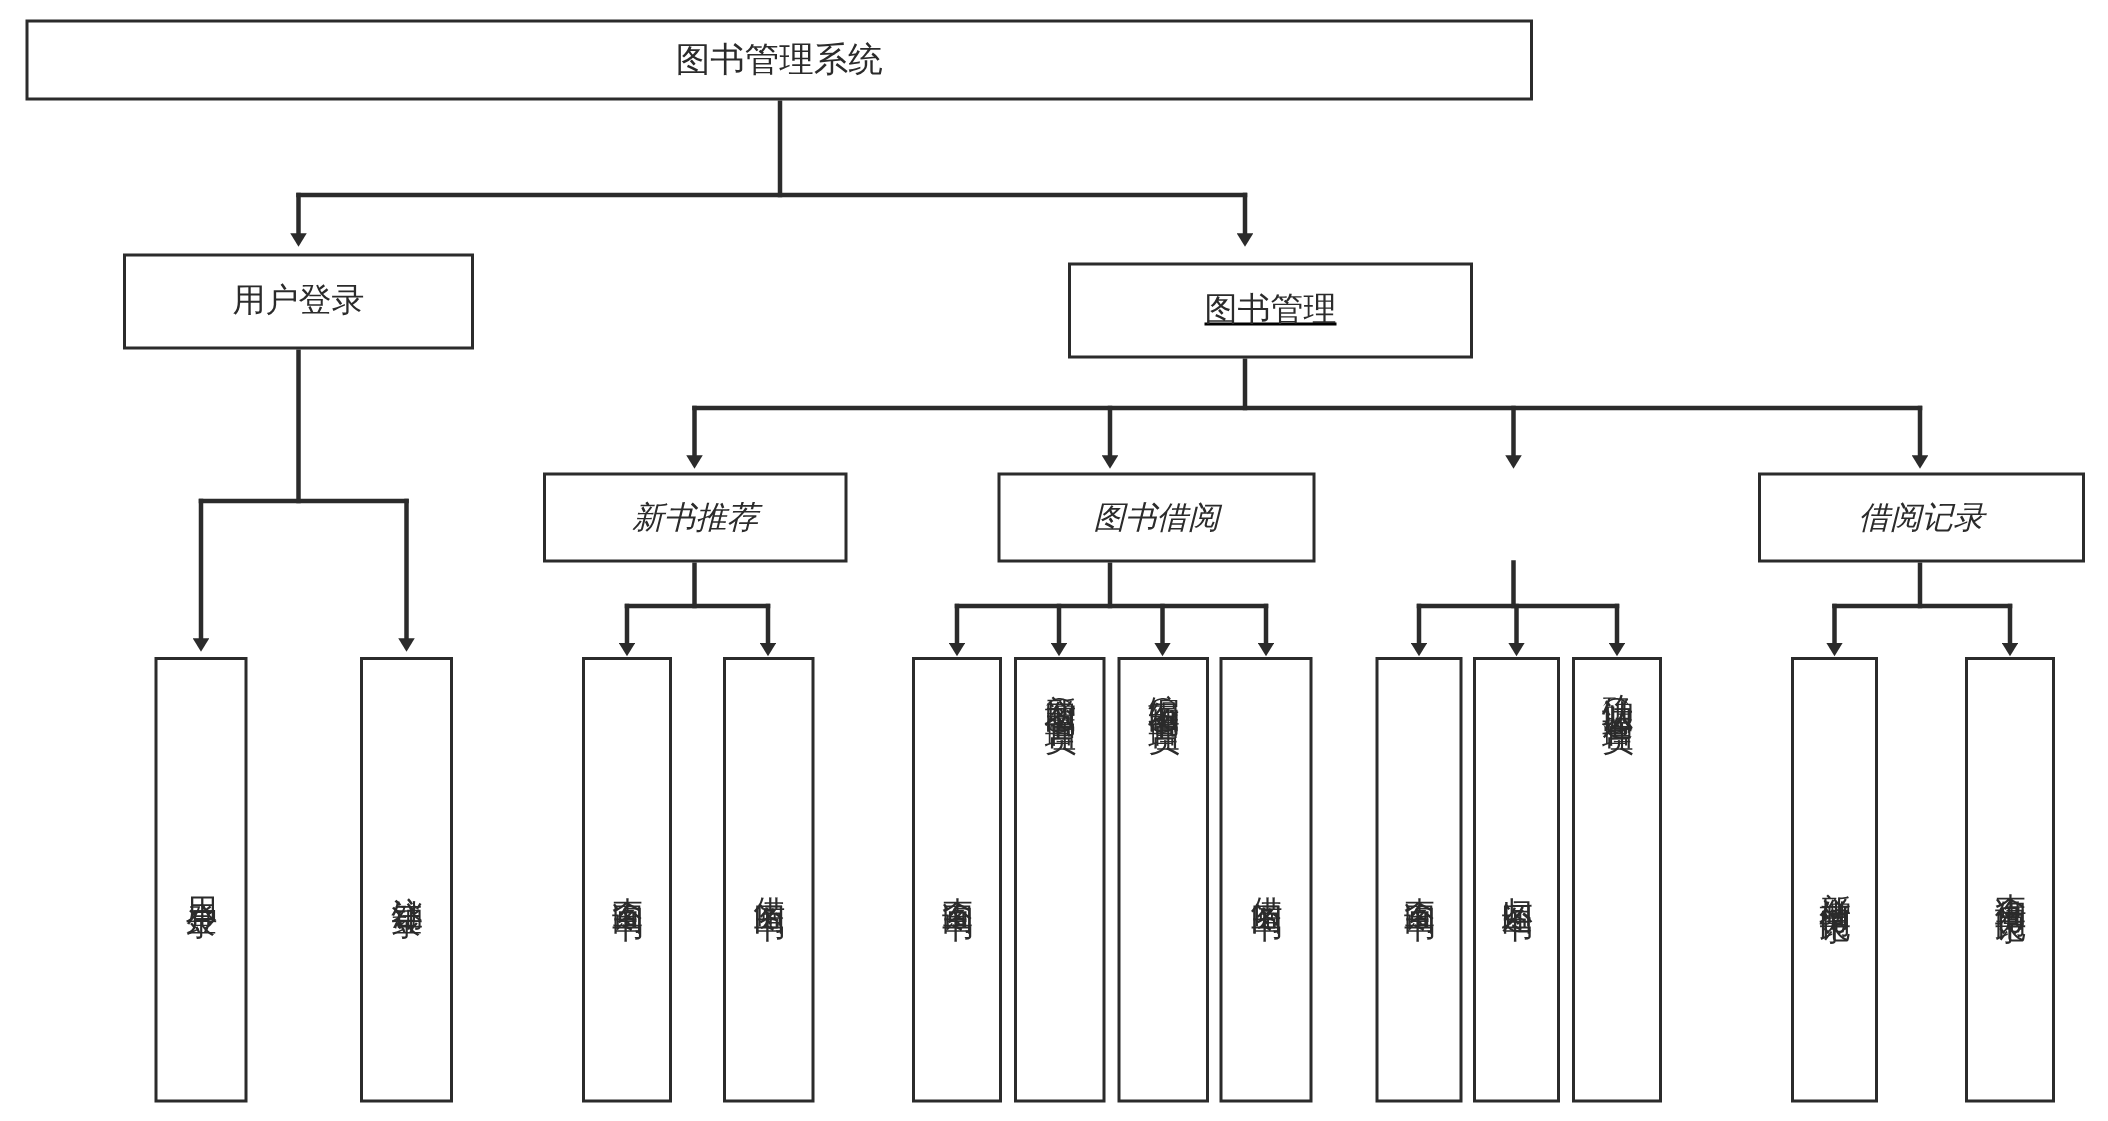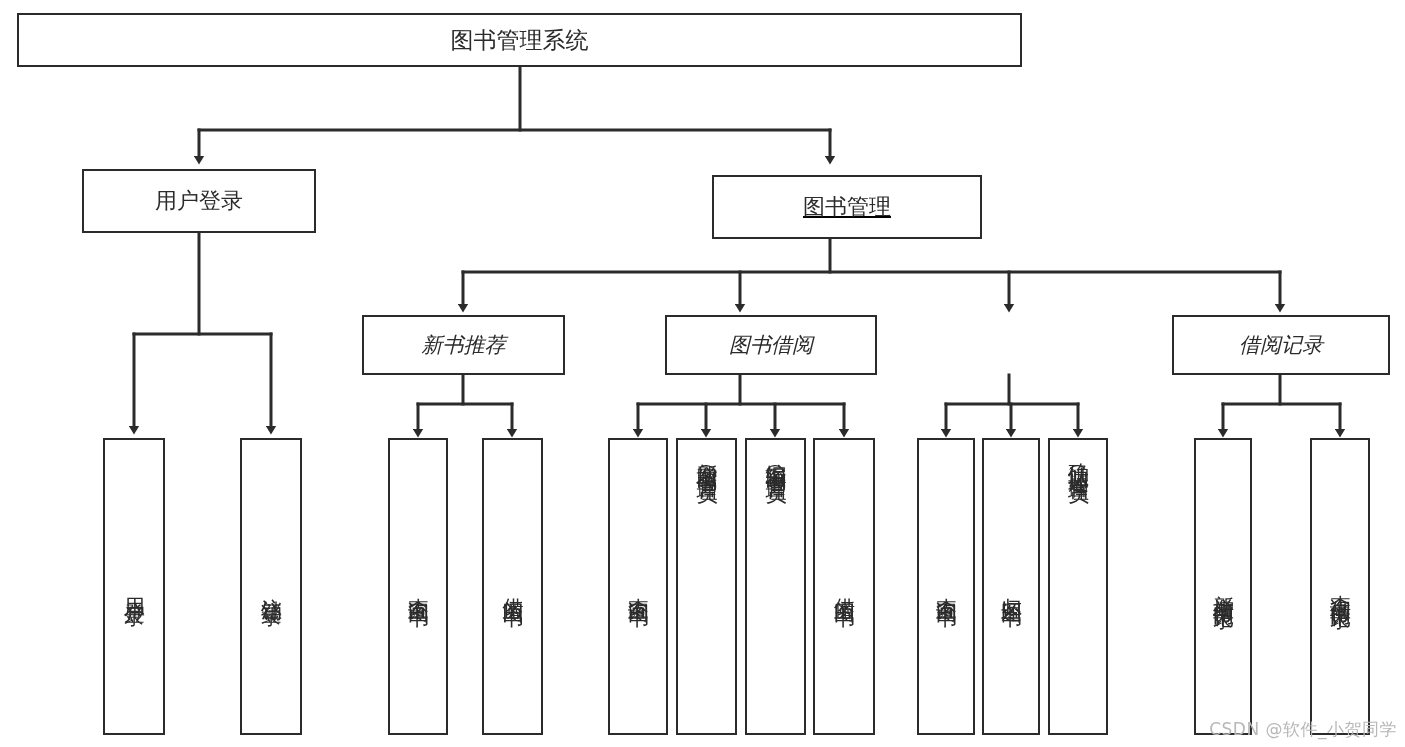--- a/index.html
+++ b/index.html
@@ -201,15 +201,14 @@
     <span class="node-label">确认归还（管理员）</span>
   </div>
 
   <div class="node-box node-leaf leaf-centered" style="left:1194px; top:438px; width:58px; height:297px;">
     <span class="node-label">新增借阅记录</span>
   </div>
   <div class="node-box node-leaf leaf-centered" style="left:1310px; top:438px; width:60px; height:297px;">
     <span class="node-label">查询借阅记录</span>
   </div>
 
-  <div id="watermark">CSDN @软件_小贺同学</div>
 
 </div>
 
 </body></html>

